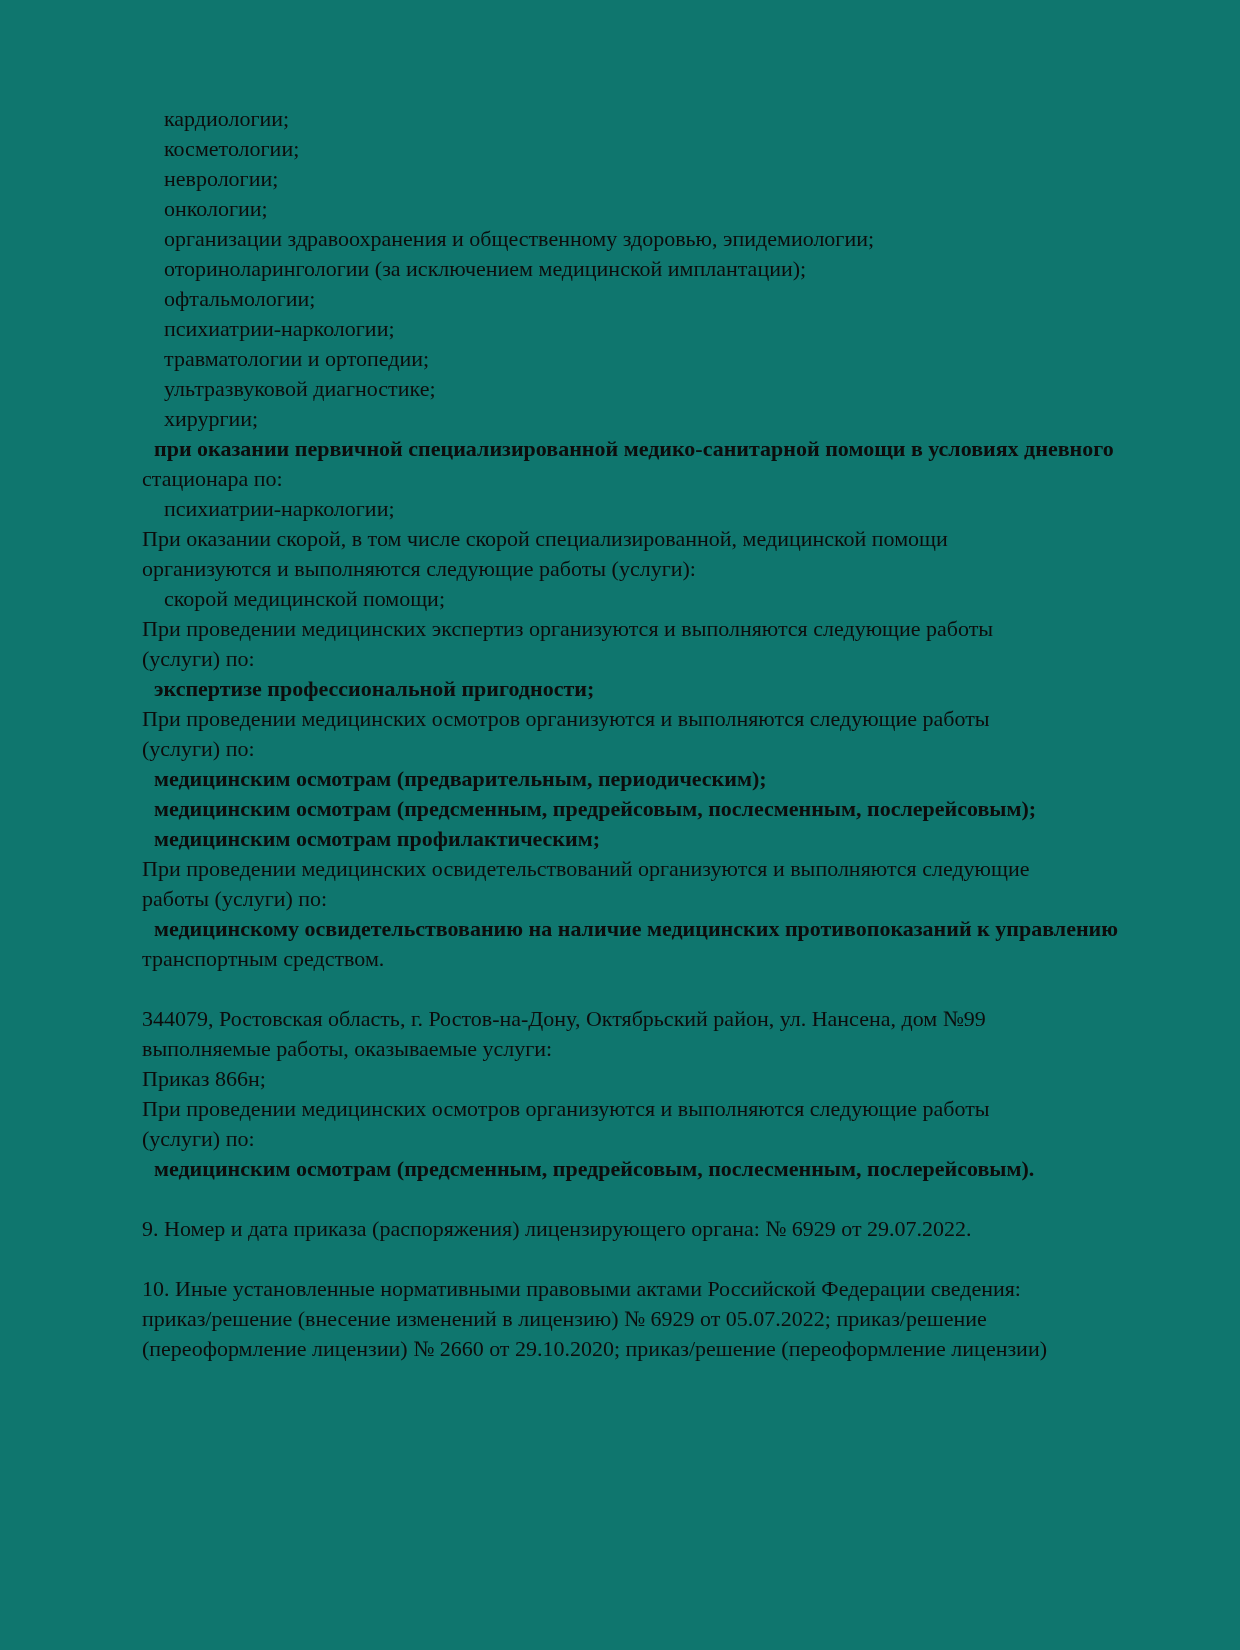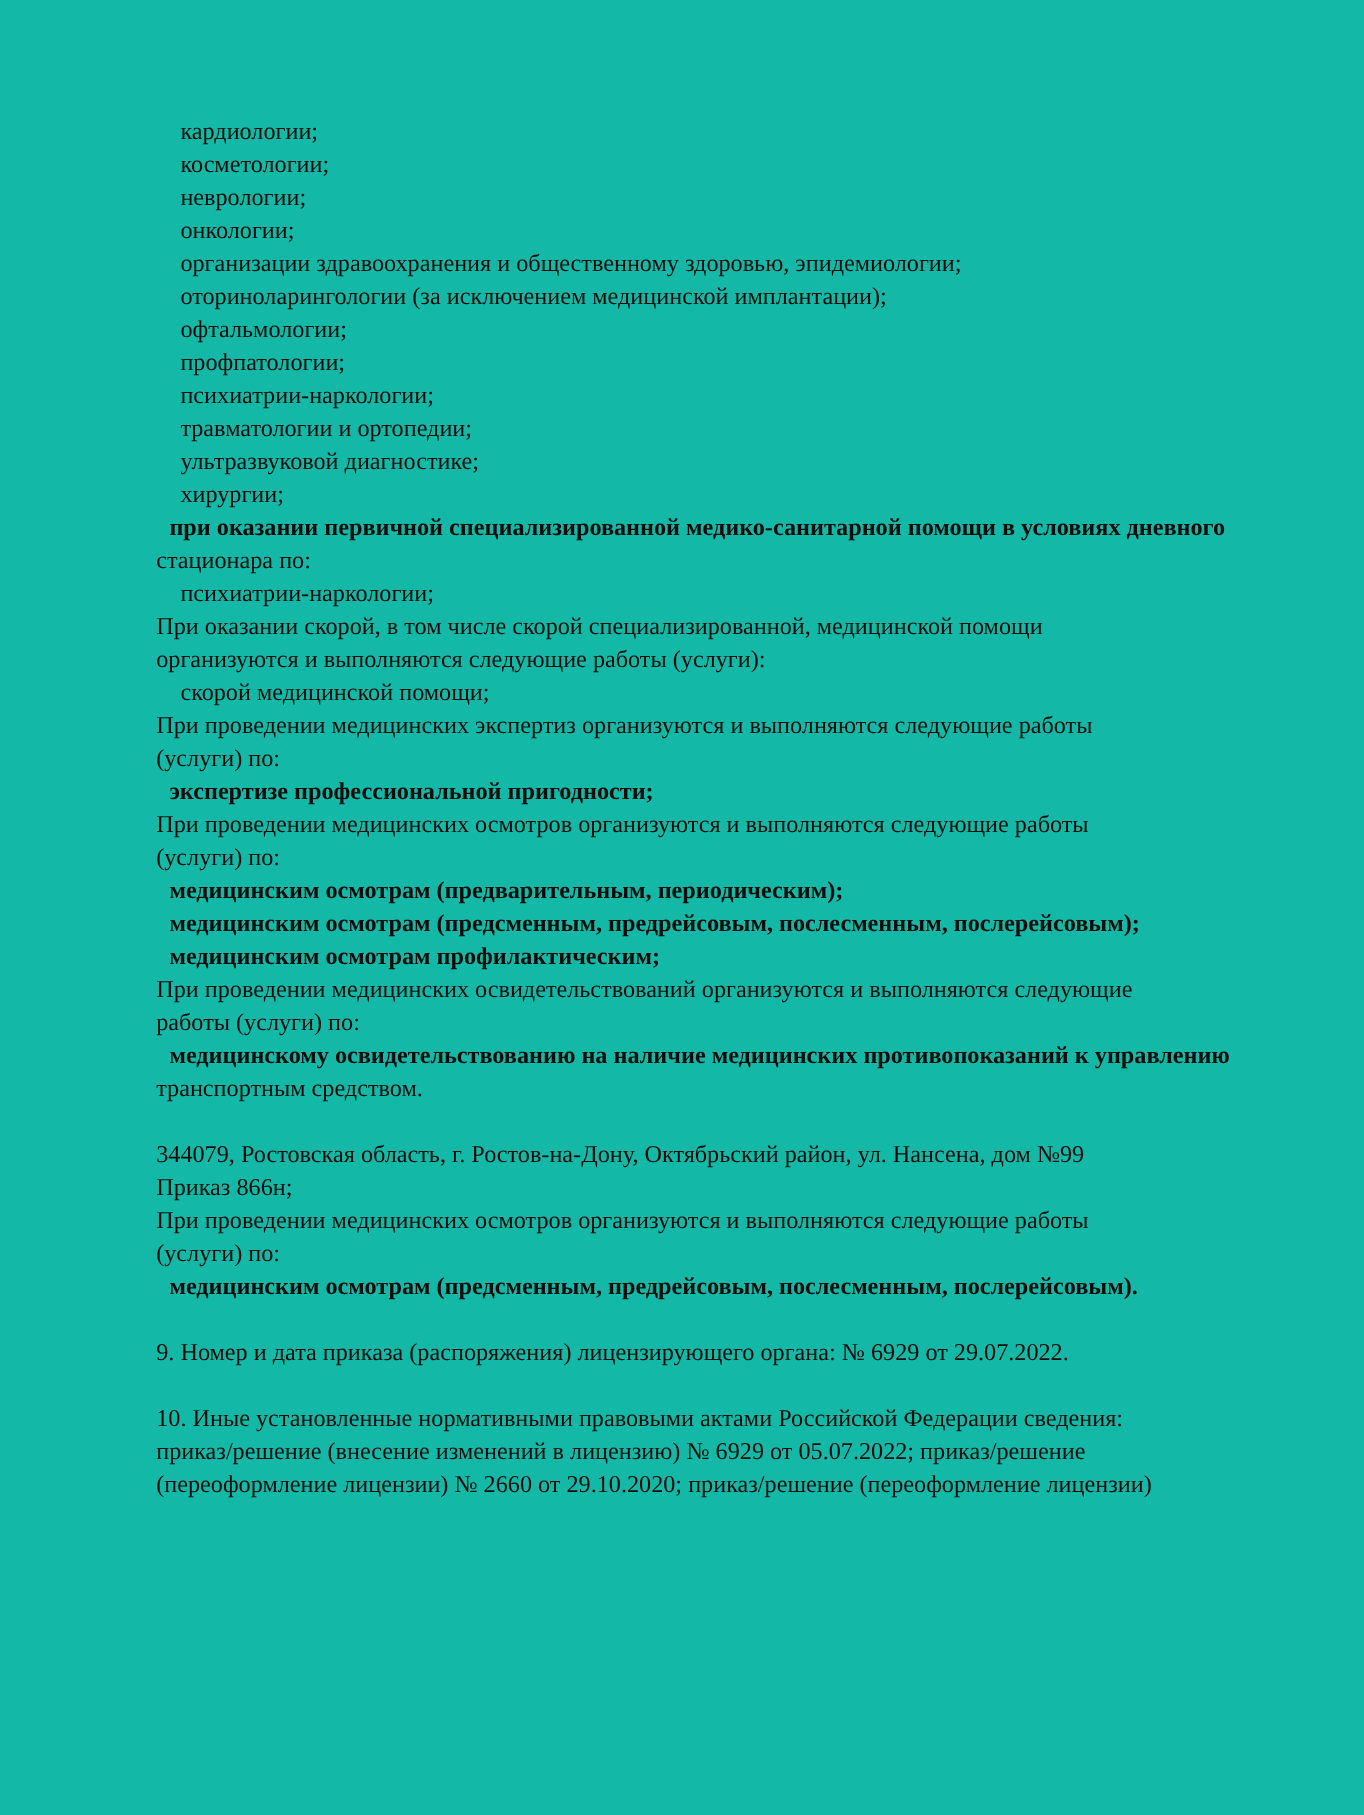--- a/index.html
+++ b/index.html
@@ -9,21 +9,21 @@
   body {
     width: 1240px;
     height: 1650px;
     background: #ffffff;
     overflow: hidden;
   }
   .page {
     position: relative;
     width: 1240px;
     height: 1650px;
-    background: #14b8a6;
+    background: #0f766e;
     box-sizing: border-box;
   }
   .content {
     position: absolute;
     top: 104px;
     left: 142px;
     right: 56px;
     font-family: "Liberation Serif", "DejaVu Serif", serif;
     font-size: 22px;
     line-height: 30px;
@@ -41,21 +41,20 @@
 
 <div class="page">
   <div class="content">
       <div class="line indent-2">кардиологии;</div>
       <div class="line indent-2">косметологии;</div>
       <div class="line indent-2">неврологии;</div>
       <div class="line indent-2">онкологии;</div>
       <div class="line indent-2">организации здравоохранения и общественному здоровью, эпидемиологии;</div>
       <div class="line indent-2">оториноларингологии (за исключением медицинской имплантации);</div>
       <div class="line indent-2">офтальмологии;</div>
-      <div class="line indent-2">профпатологии;</div>
       <div class="line indent-2">психиатрии-наркологии;</div>
       <div class="line indent-2">травматологии и ортопедии;</div>
       <div class="line indent-2">ультразвуковой диагностике;</div>
       <div class="line indent-2">хирургии;</div>
       <div class="line indent-1">при оказании первичной специализированной медико-санитарной помощи в условиях дневного</div>
       <div class="line indent-0">стационара по:</div>
       <div class="line indent-2">психиатрии-наркологии;</div>
       <div class="line indent-0">При оказании скорой, в том числе скорой специализированной, медицинской помощи</div>
       <div class="line indent-0">организуются и выполняются следующие работы (услуги):</div>
       <div class="line indent-2">скорой медицинской помощи;</div>
@@ -66,20 +65,21 @@
       <div class="line indent-0">(услуги) по:</div>
       <div class="line indent-1">медицинским осмотрам (предварительным, периодическим);</div>
       <div class="line indent-1">медицинским осмотрам (предсменным, предрейсовым, послесменным, послерейсовым);</div>
       <div class="line indent-1">медицинским осмотрам профилактическим;</div>
       <div class="line indent-0">При проведении медицинских освидетельствований организуются и выполняются следующие</div>
       <div class="line indent-0">работы (услуги) по:</div>
       <div class="line indent-1">медицинскому освидетельствованию на наличие медицинских противопоказаний к управлению</div>
       <div class="line indent-0">транспортным средством.</div>
       <div class="line indent-0">&nbsp;</div>
       <div class="line indent-0">344079, Ростовская область, г. Ростов-на-Дону, Октябрьский район, ул. Нансена, дом №99</div>
+      <div class="line indent-0">выполняемые работы, оказываемые услуги:</div>
       <div class="line indent-0">Приказ 866н;</div>
       <div class="line indent-0">При проведении медицинских осмотров организуются и выполняются следующие работы</div>
       <div class="line indent-0">(услуги) по:</div>
       <div class="line indent-1">медицинским осмотрам (предсменным, предрейсовым, послесменным, послерейсовым).</div>
       <div class="line indent-0">&nbsp;</div>
       <div class="line indent-0">9. Номер и дата приказа (распоряжения) лицензирующего органа: № 6929 от 29.07.2022.</div>
       <div class="line indent-0">&nbsp;</div>
       <div class="line indent-0">10. Иные установленные нормативными правовыми актами Российской Федерации сведения:</div>
       <div class="line indent-0">приказ/решение (внесение изменений в лицензию) № 6929 от 05.07.2022; приказ/решение</div>
       <div class="line indent-0">(переоформление лицензии) № 2660 от 29.10.2020; приказ/решение (переоформление лицензии)</div>

